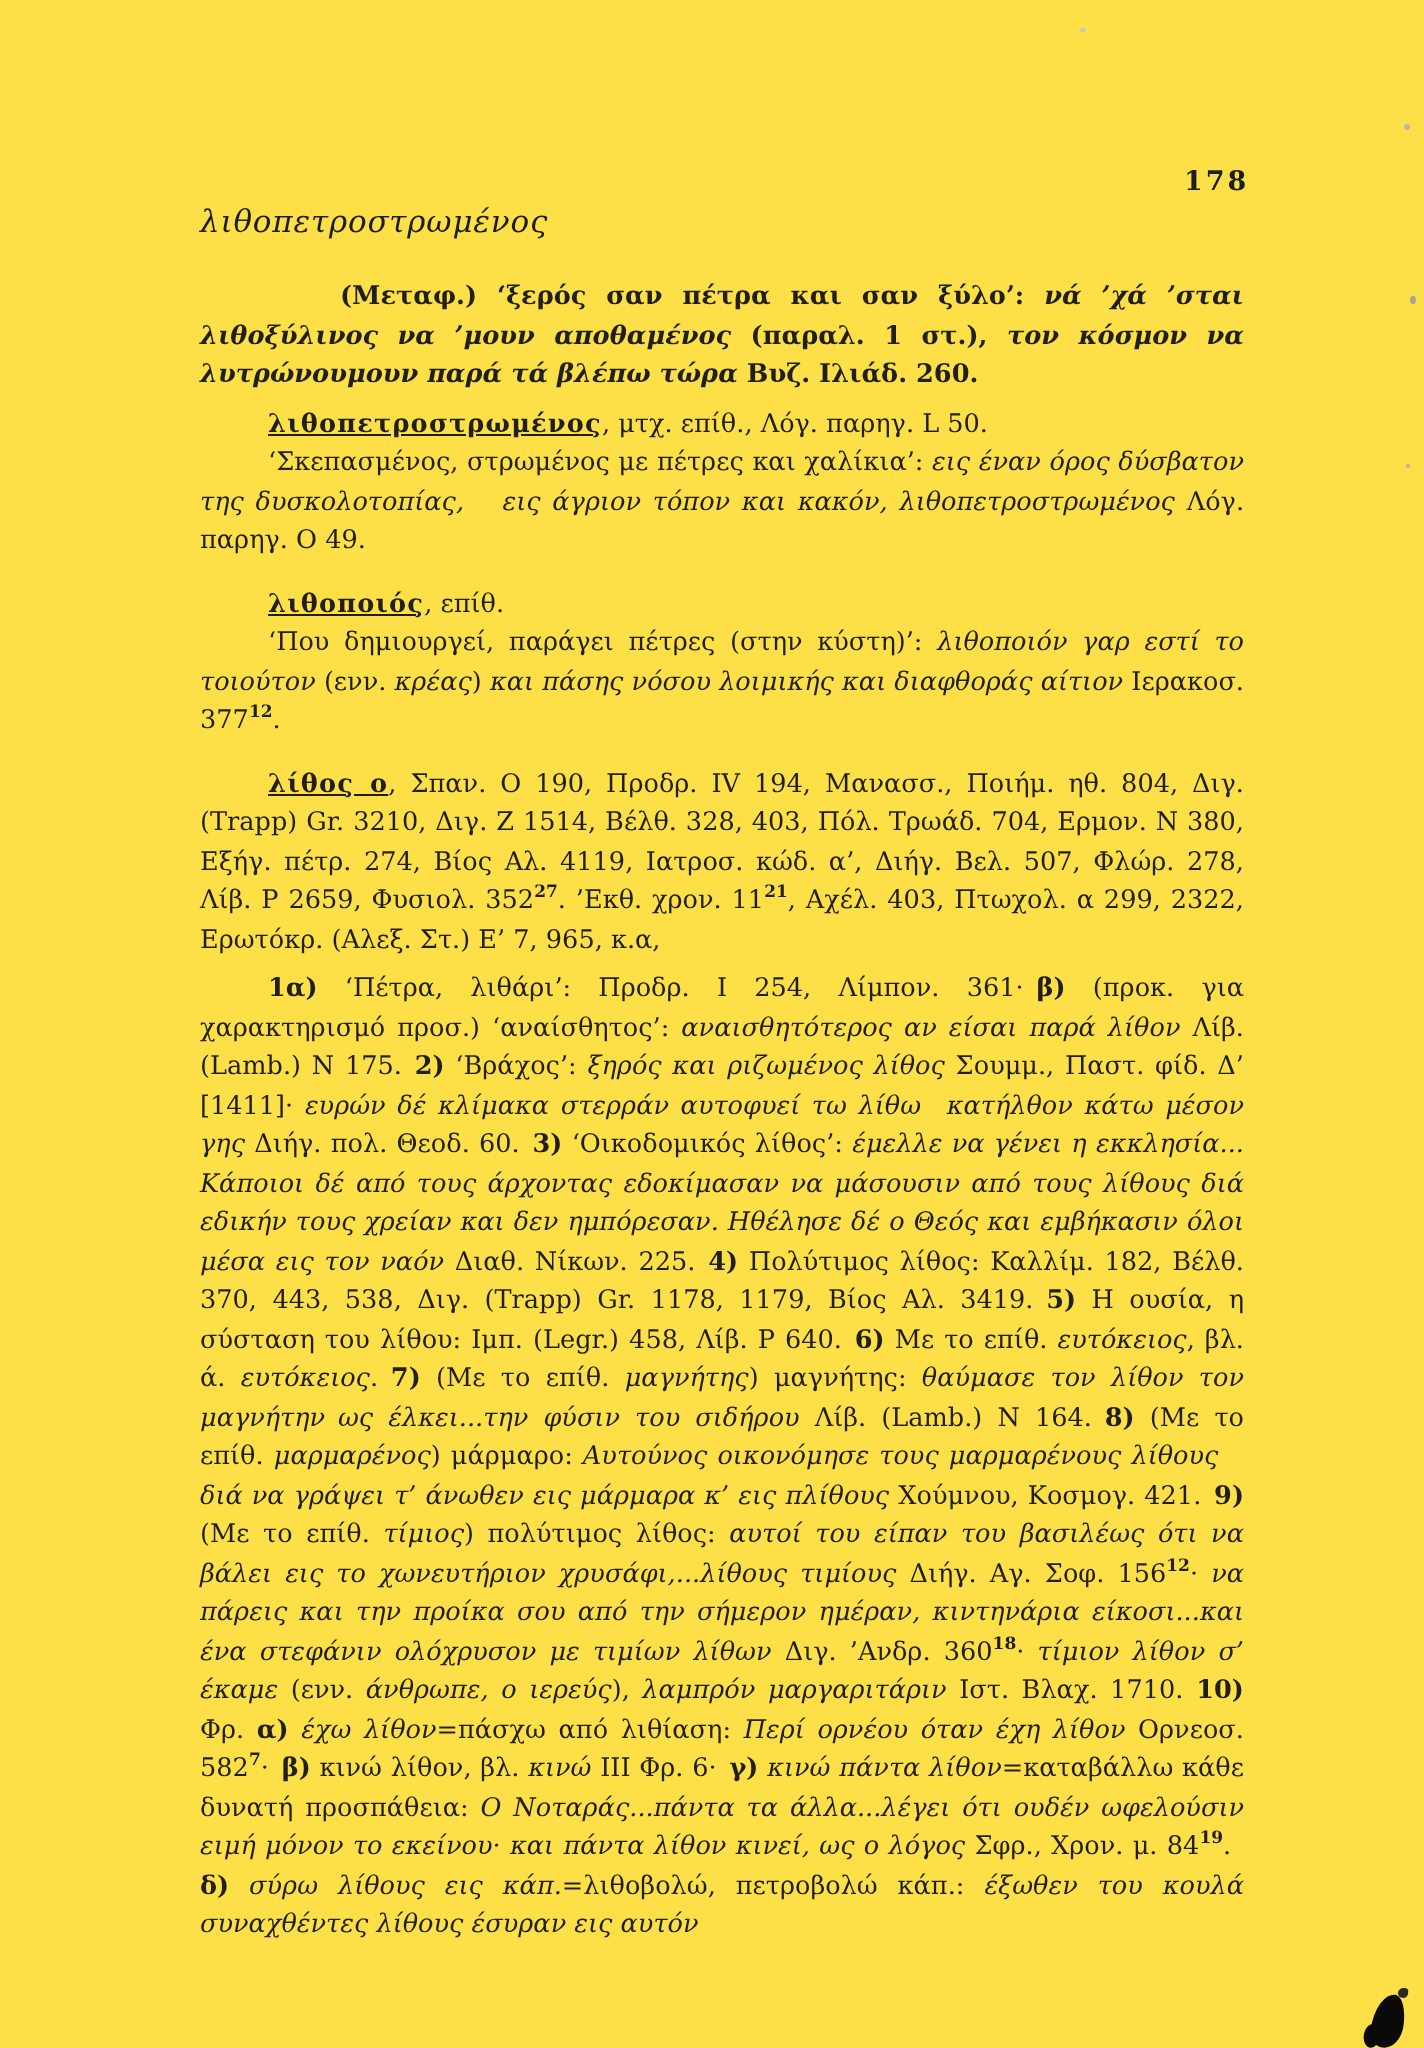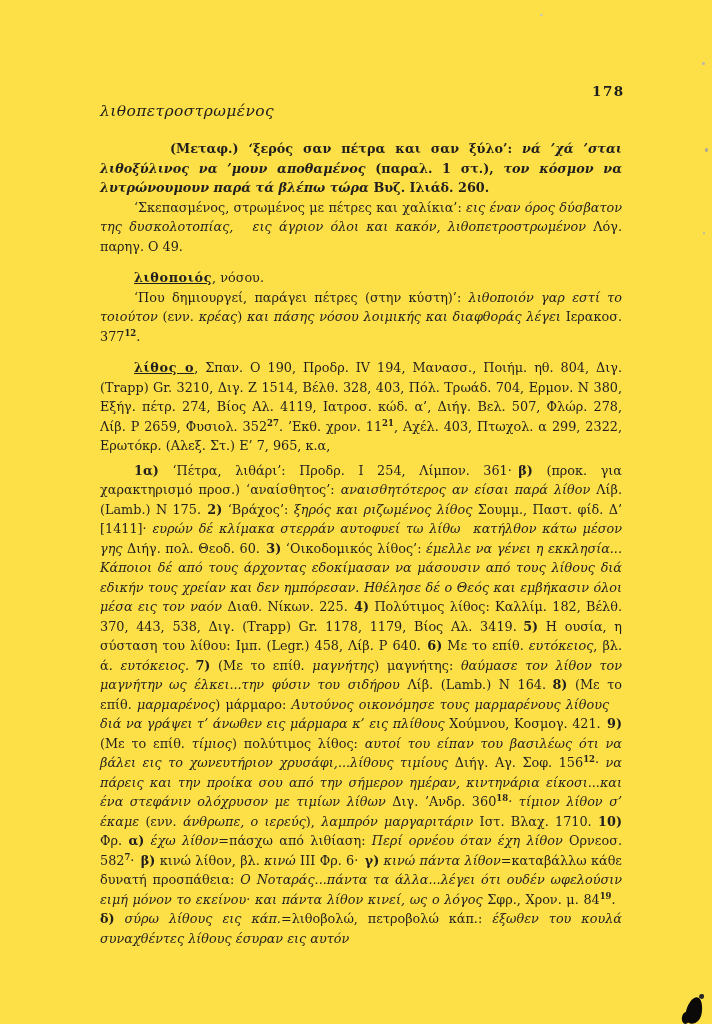--- a/index.html
+++ b/index.html
@@ -55,23 +55,24 @@
   .speck.s4{left:540px;top:14px;width:3px;height:2px;background:#c8c5bf;}
 </style>
 </head>
 <body>
 
 <div class="page">
   <div class="pagenum">178</div>
   <div class="running-head">λιθοπετροστρωμένος</div>
   <div class="text-block">
       <p class="q"><span>(Μεταφ.) ‘ξερός σαν πέτρα και σαν ξύλο’: </span><span class="i">νά ’χά ’σται λιθοξύλινος να ’μουν αποθαμένος</span><span> (παραλ. 1 στ.), </span><span class="i">τον κόσμον να λυτρώνουμουν παρά τά βλέπω τώρα</span><span> Βυζ. Ιλιάδ. 260.</span></p>
-      <p><span>‘Σκεπασμένος, στρωμένος με πέτρες και χαλίκια’: </span><span class="i">εις έναν όρος δύσβατον της δυσκολοτοπίας,</span><span>   </span><span class="i">εις άγριον όλοι και κακόν, λιθοπετροστρωμένον</span><span> Λόγ. παρηγ. Ο 49.</span></p>
-      <p class="gap"><span class="bu">λιθοποιός</span><span>, νόσου.</span></p>
-      <p><span>‘Που δημιουργεί, παράγει πέτρες (στην κύστη)’: </span><span class="iu">λιθοποιόν</span><span class="i"> γαρ εστί το τοιούτον</span><span> (ενν. </span><span class="i">κρέας</span><span>) </span><span class="i">και πάσης νόσου λοιμικής και διαφθοράς λέγει</span><span> Ιερακοσ. 377</span><sup>12</sup><span>.</span></p>
+      <p class="gap-sm"><span class="bu">λιθοπετροστρωμένος</span><span>, μτχ. επίθ., Λόγ. παρηγ. L 50.</span></p>
+      <p><span>‘Σκεπασμένος, στρωμένος με πέτρες και χαλίκια’: </span><span class="i">εις έναν όρος δύσβατον της δυσκολοτοπίας,</span><span>   </span><span class="i">εις άγριον τόπον και κακόν, λιθοπετροστρωμένος</span><span> Λόγ. παρηγ. Ο 49.</span></p>
+      <p class="gap"><span class="bu">λιθοποιός</span><span>, επίθ.</span></p>
+      <p><span>‘Που δημιουργεί, παράγει πέτρες (στην κύστη)’: </span><span class="iu">λιθοποιόν</span><span class="i"> γαρ εστί το τοιούτον</span><span> (ενν. </span><span class="i">κρέας</span><span>) </span><span class="i">και πάσης νόσου λοιμικής και διαφθοράς αίτιον</span><span> Ιερακοσ. 377</span><sup>12</sup><span>.</span></p>
       <p class="gap"><span class="bu">λίθος ο</span><span>, Σπαν. Ο 190, Προδρ. IV 194, Μανασσ., Ποιήμ. ηθ. 804, Διγ. (Trapp) Gr. 3210, Διγ. Ζ 1514, Βέλθ. 328, 403, Πόλ. Τρωάδ. 704, Ερμον. Ν 380, Εξήγ. πέτρ. 274, Βίος Αλ. 4119, Ιατροσ. κώδ. α’, Διήγ. Βελ. 507, Φλώρ. 278, Λίβ. Ρ 2659, Φυσιολ. 352</span><sup>27</sup><span>. ’Εκθ. χρον. 11</span><sup>21</sup><span>, Αχέλ. 403, Πτωχολ. α 299, 2322, Ερωτόκρ. (Αλεξ. Στ.) Ε’ 7, 965, κ.α,</span></p>
       <p class="gap-sm"><span class="b">1α)</span><span> ‘Πέτρα, λιθάρι’: Προδρ. Ι 254, Λίμπον. 361· </span><span class="b">β)</span><span> (προκ. για χαρακτηρισμό προσ.) ‘αναίσθητος’: </span><span class="i">αναισθητότερος αν είσαι παρά λίθον</span><span> Λίβ. (Lamb.) Ν 175. </span><span class="b">2)</span><span> ‘Βράχος’: </span><span class="i">ξηρός και ριζωμένος λίθος</span><span> Σουμμ., Παστ. φίδ. Δ’ [1411]· </span><span class="i">ευρών δέ κλίμακα στερράν αυτοφυεί τω λίθω</span><span>  </span><span class="i">κατήλθον κάτω μέσον γης</span><span> Διήγ. πολ. Θεοδ. 60. </span><span class="b">3)</span><span> ‘Οικοδομικός λίθος’: </span><span class="i">έμελλε να γένει η εκκλησία... Κάποιοι δέ από τους άρχοντας εδοκίμασαν να μάσουσιν από τους λίθους διά εδικήν τους χρείαν και δεν ημπόρεσαν. Ηθέλησε δέ ο Θεός και εμβήκασιν όλοι μέσα εις τον ναόν</span><span> Διαθ. Νίκων. 225. </span><span class="b">4)</span><span> Πολύτιμος λίθος: Καλλίμ. 182, Βέλθ. 370, 443, 538, Διγ. (Trapp) Gr. 1178, 1179, Βίος Αλ. 3419. </span><span class="b">5)</span><span> Η ουσία, η σύσταση του λίθου: Ιμπ. (Legr.) 458, Λίβ. Ρ 640. </span><span class="b">6)</span><span> Με το επίθ. </span><span class="i">ευτόκειος</span><span>, βλ. ά. </span><span class="i">ευτόκειος</span><span>. </span><span class="b">7)</span><span> (Με το επίθ. </span><span class="i">μαγνήτης</span><span>) μαγνήτης: </span><span class="i">θαύμασε τον λίθον τον μαγνήτην</span><span> </span><span class="i">ως έλκει...την φύσιν του σιδήρου</span><span> Λίβ. (Lamb.) Ν 164. </span><span class="b">8)</span><span> (Με το επίθ. </span><span class="i">μαρμαρένος</span><span>) μάρμαρο: </span><span class="i">Αυτούνος οικονόμησε τους μαρμαρένους λίθους</span><span>  </span><span class="i">διά να γράψει τ’ άνωθεν εις μάρμαρα κ’ εις πλίθους</span><span> Χούμνου, Κοσμογ. 421. </span><span class="b">9)</span><span> (Με το επίθ. </span><span class="i">τίμιος</span><span>) πολύτιμος λίθος: </span><span class="i">αυτοί του είπαν του βασιλέως ότι να βάλει εις το χωνευτήριον χρυσάφι,...λίθους τιμίους</span><span> Διήγ. Αγ. Σοφ. 156</span><sup>12</sup><span>· </span><span class="i">να πάρεις και την προίκα σου από την σήμερον ημέραν, κιντηνάρια είκοσι...και ένα στεφάνιν ολόχρυσον με τιμίων λίθων</span><span> Διγ. ’Ανδρ. 360</span><sup>18</sup><span>· </span><span class="i">τίμιον λίθον σ’ έκαμε</span><span> (ενν. </span><span class="i">άνθρωπε, ο ιερεύς</span><span>), </span><span class="i">λαμπρόν μαργαριτάριν</span><span> Ιστ. Βλαχ. 1710. </span><span class="b">10)</span><span> Φρ. </span><span class="b">α)</span><span> </span><span class="i">έχω λίθον</span><span>=πάσχω από λιθίαση: </span><span class="i">Περί ορνέου όταν έχη λίθον</span><span> Ορνεοσ. 582</span><sup>7</sup><span>· </span><span class="b">β)</span><span> κινώ λίθον, βλ. </span><span class="i">κινώ</span><span> ΙΙΙ Φρ. 6· </span><span class="b">γ)</span><span> </span><span class="i">κινώ πάντα λίθον</span><span>=καταβάλλω κάθε δυνατή προσπάθεια: </span><span class="i">Ο Νοταράς...πάντα τα άλλα...λέγει ότι ουδέν ωφελούσιν ειμή μόνον το εκείνου· και πάντα λίθον κινεί, ως ο λόγος</span><span> Σφρ., Χρον. μ. 84</span><sup>19</sup><span>. </span><span class="b">δ)</span><span> </span><span class="i">σύρω λίθους εις κάπ.</span><span>=λιθοβολώ, πετροβολώ κάπ.: </span><span class="i">έξωθεν του κουλά συναχθέντες λίθους έσυραν εις αυτόν</span></p>
     </div>
   <div class="ink-blot"></div>
   <div class="speck s1"></div>
   <div class="speck s2"></div>
   <div class="speck s3"></div>
   <div class="speck s4"></div>
 </div>
 

